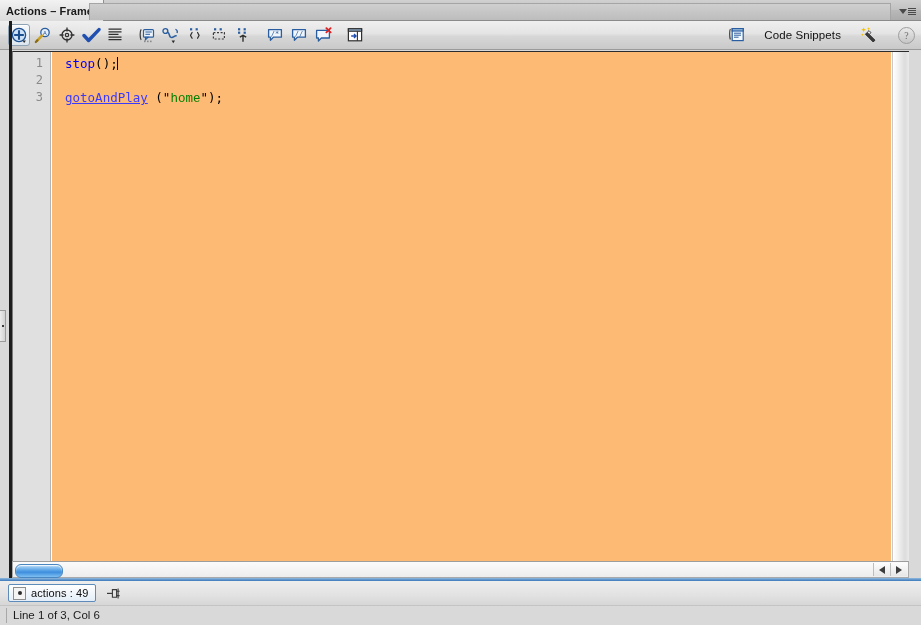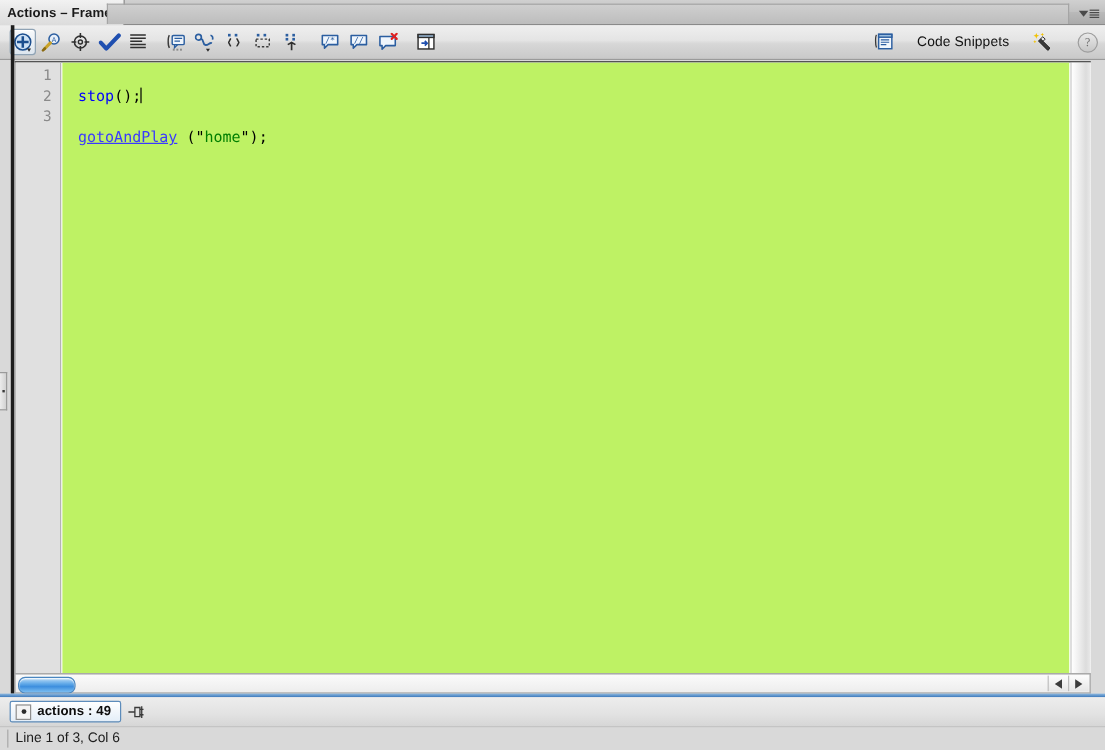--- a/index.html
+++ b/index.html
@@ -148,36 +148,36 @@
     text-align: right;
     padding-right: 7px;
     font-family: "DejaVu Sans Mono", monospace;
     font-size: 12px;
     color: #8a8a8a;
   }
   .code {
     position: absolute;
     left: 39px; top: 0;
     right: 18px; height: 100%;
-    background: #bef264;
-    padding-top: 19px;
+    background: #fdba74;
+    padding-top: 3px;
     box-sizing: border-box;
   }
   .code .cl {
     height: 17px;
     line-height: 17px;
     padding-left: 13px;
     font-family: "DejaVu Sans Mono", monospace;
     font-size: 12.5px;
     white-space: pre;
     color: #000;
   }
   .kw  { color: #0000ff; }
   .fn  { color: #3a3aff; text-decoration: underline; }
-  .str { color: #007f00; }
+  .str { color: #007f00; font-family: Liberation Mono, monospace; }
   .pun { color: #000000; }
   .caret {
     display: inline-block;
     width: 1px; height: 13px;
     background: #000;
     vertical-align: -2px;
     margin-left: -1px;
   }
 
   
@@ -253,21 +253,21 @@
     width: 11px; height: 11px;
     background: #f4f4f4;
     border: 1px solid #8e8e8e;
     display: flex; align-items: center; justify-content: center;
   }
   .script-tab .sq i {
     width: 4px; height: 4px; border-radius: 50%;
     background: #2b2b2b; display: block;
   }
   .script-tab .lbl {
-    font-size: 11px; font-weight: 700; color: #0d0d0d;
+    font-size: 11px; font-weight: 400; color: #0d0d0d;
     letter-spacing: .1px;
   }
   .pin-icon {
     position: absolute;
     left: 106px; top: 6px;
     width: 15px; height: 13px;
   }
 
   
   .statusbar {

